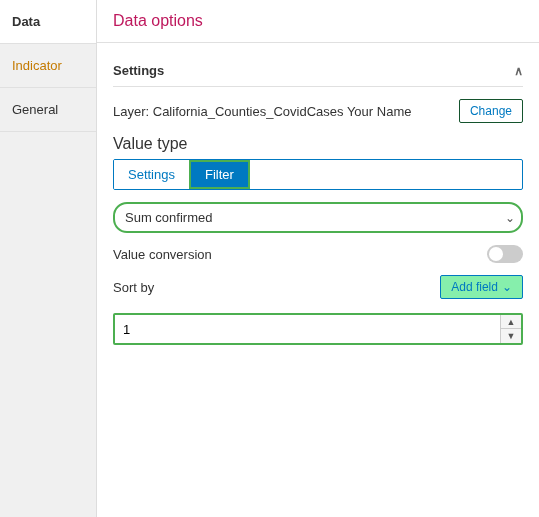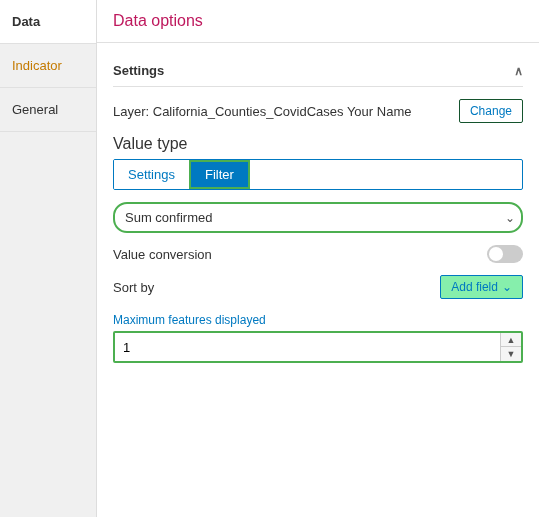--- a/index.html
+++ b/index.html
@@ -325,21 +325,20 @@
 
     <div class="sort-row">
       <span class="row-label">Sort by</span>
       <button class="add-field-btn">
         <span>Add field</span>
         <span>⌄</span>
       </button>
     </div>
 
     <div>
-      <div class="max-features-label">Maximum features displayed</div>
       <div class="number-input-wrapper">
         <input type="number" class="number-input" value="1" style="">
         <div class="number-spinners">
           <button class="spinner-btn">▲</button>
           <button class="spinner-btn">▼</button>
         </div>
       </div>
     </div>
 
   </div>

